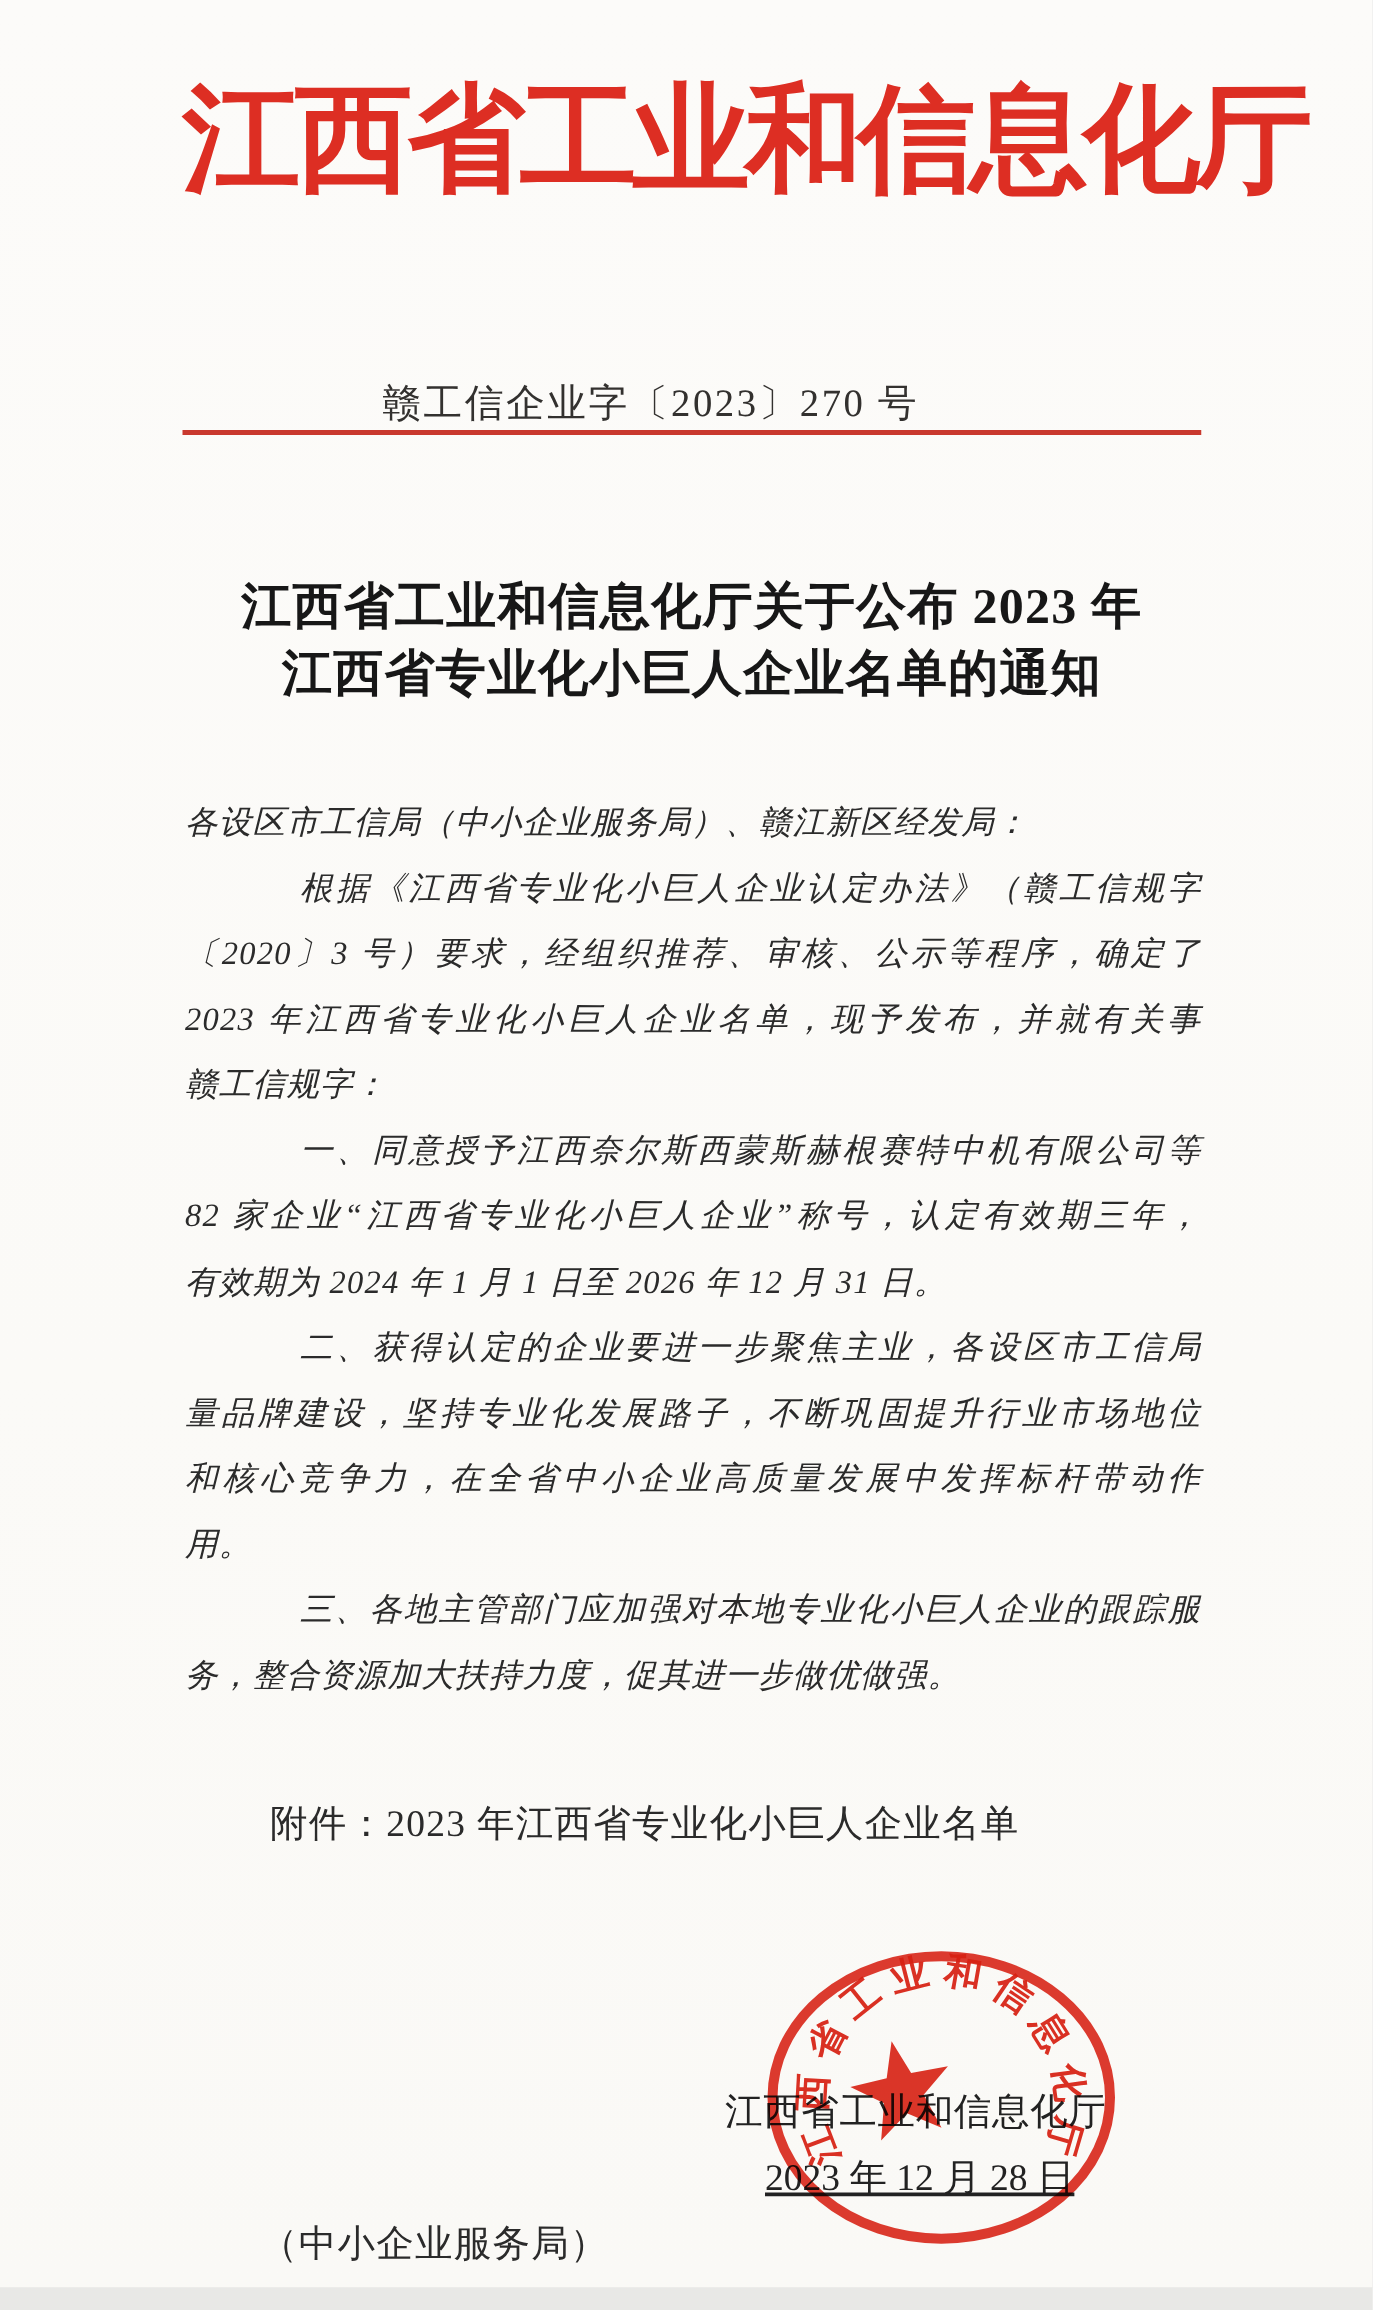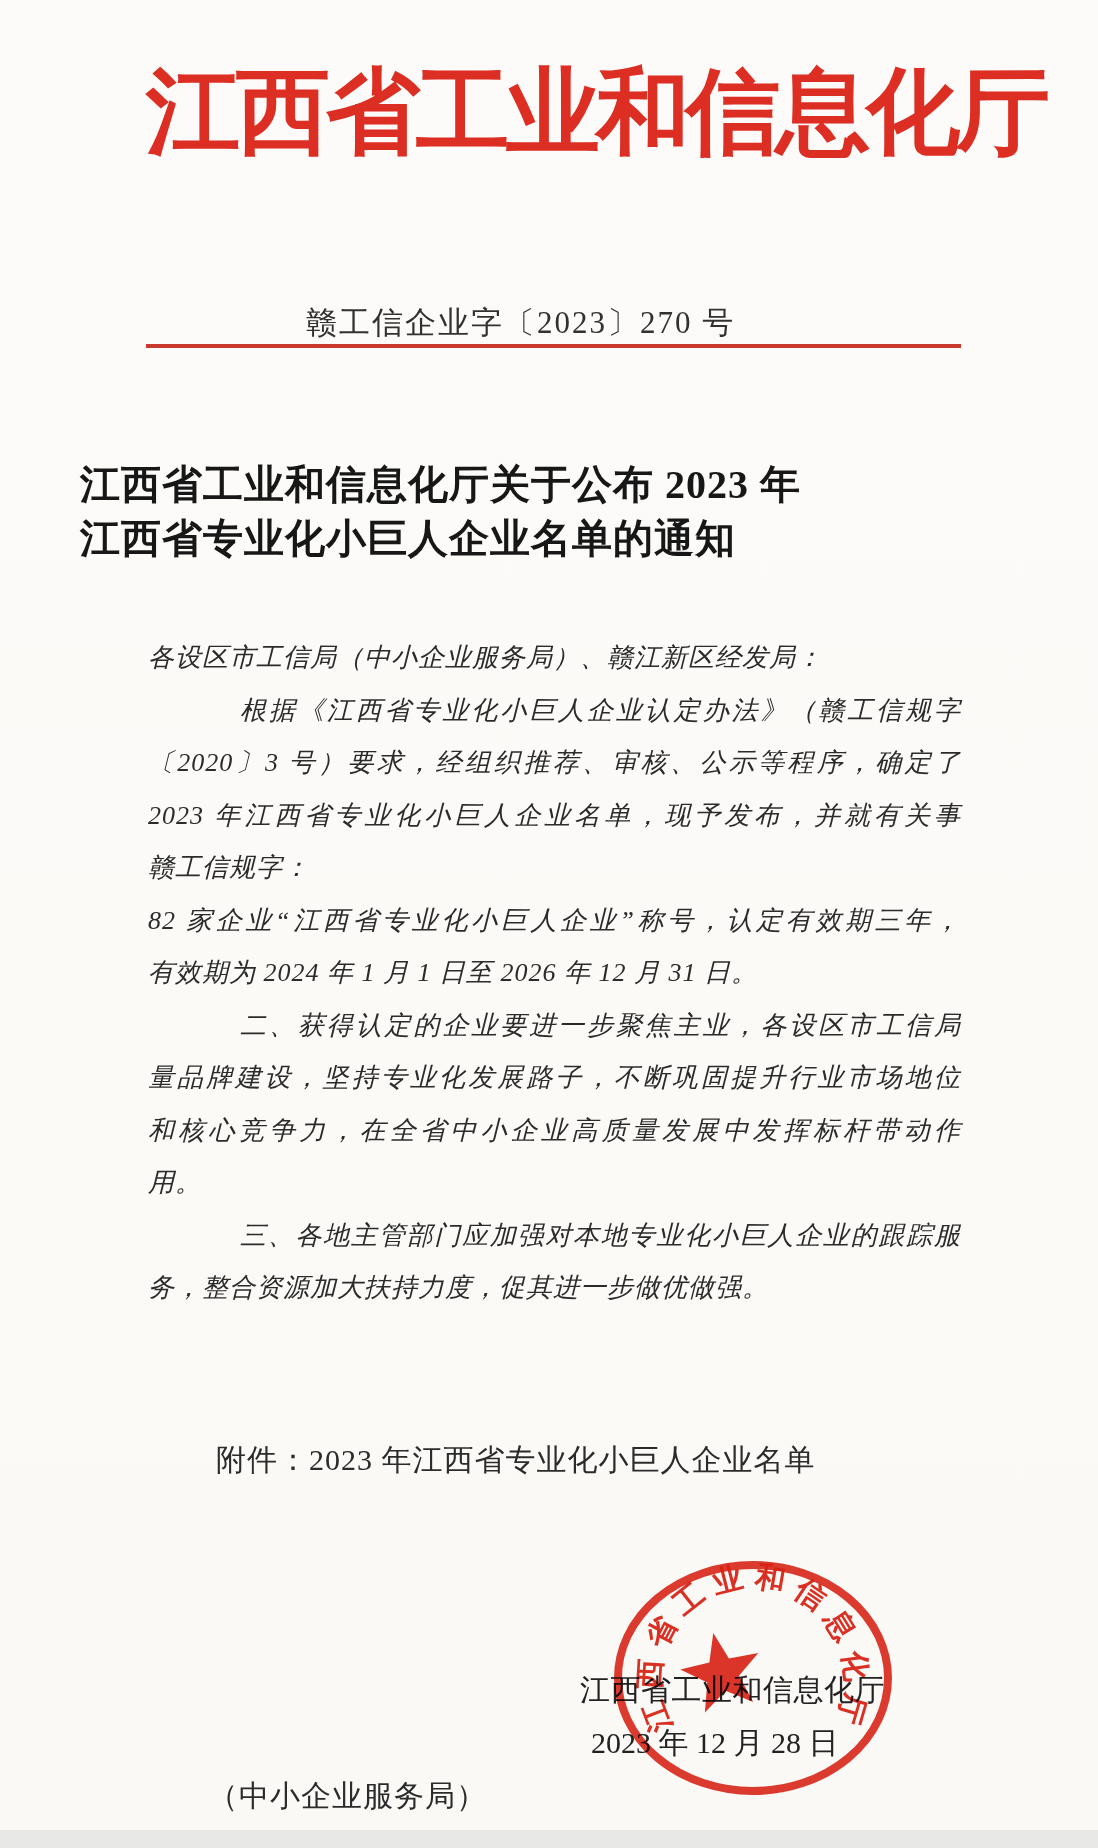--- a/index.html
+++ b/index.html
@@ -35,20 +35,21 @@
     margin-top:20px;
   }
   
   .red-line{
     position:absolute;top:344px;left:146px;width:815px;height:4px;
     background:#c9392e;
   }
   
   .doc-title{
     position:absolute;top:458px;left:80px;width:947px;
+    text-align:center;
     font-size:40px;line-height:54px;font-weight:bold;
     color:#171717;
     letter-spacing:1px;
   }
   
   .body-text{
     position:absolute;top:632px;left:148px;width:813px;
     font-size:26px;
     color:#2b2b2b;
     font-style:italic;
@@ -64,24 +65,25 @@
     color:#2b2b2b;
   }
   
   .sig-org{
     position:absolute;top:1673px;left:580px;
     font-size:30px;line-height:34px;letter-spacing:0.5px;
     color:#222;
     white-space:nowrap;
   }
   .sig-date{
-    position:absolute;top:1726px;left:591px;
+    position:absolute;top:1726px;left:612px;
     font-size:30px;line-height:34px;
     color:#222;
     white-space:nowrap;
+    text-decoration:underline;
   }
   
   .footer-note{
     position:absolute;top:1778px;left:208px;
     font-size:30px;line-height:36px;letter-spacing:1px;
     color:#2b2b2b;
     white-space:nowrap;
   }
   
   .seal{
@@ -105,20 +107,21 @@
     <div>江西省工业和信息化厅关于公布 2023 年</div>
     <div>江西省专业化小巨人企业名单的通知</div>
   </div>
 
   <div class="body-text">
     <div class="ln">各设区市工信局（中小企业服务局）、赣江新区经发局：</div>
     <div class="ln fit ind">根据《江西省专业化小巨人企业认定办法》（赣工信规字</div>
     <div class="ln fit">〔2020〕3 号）要求，经组织推荐、审核、公示等程序，确定了</div>
     <div class="ln fit">2023 年江西省专业化小巨人企业名单，现予发布，并就有关事</div>
     <div class="ln">赣工信规字：</div>
+    <div class="ln fit ind">一、同意授予江西奈尔斯西蒙斯赫根赛特中机有限公司等</div>
     <div class="ln fit">82 家企业“江西省专业化小巨人企业”称号，认定有效期三年，</div>
     <div class="ln">有效期为 2024 年 1 月 1 日至 2026 年 12 月 31 日。</div>
     <div class="ln fit ind">二、获得认定的企业要进一步聚焦主业，各设区市工信局</div>
     <div class="ln fit">量品牌建设，坚持专业化发展路子，不断巩固提升行业市场地位</div>
     <div class="ln fit">和核心竞争力，在全省中小企业高质量发展中发挥标杆带动作</div>
     <div class="ln">用。</div>
     <div class="ln fit ind">三、各地主管部门应加强对本地专业化小巨人企业的跟踪服</div>
     <div class="ln">务，整合资源加大扶持力度，促其进一步做优做强。</div>
   </div>
 

